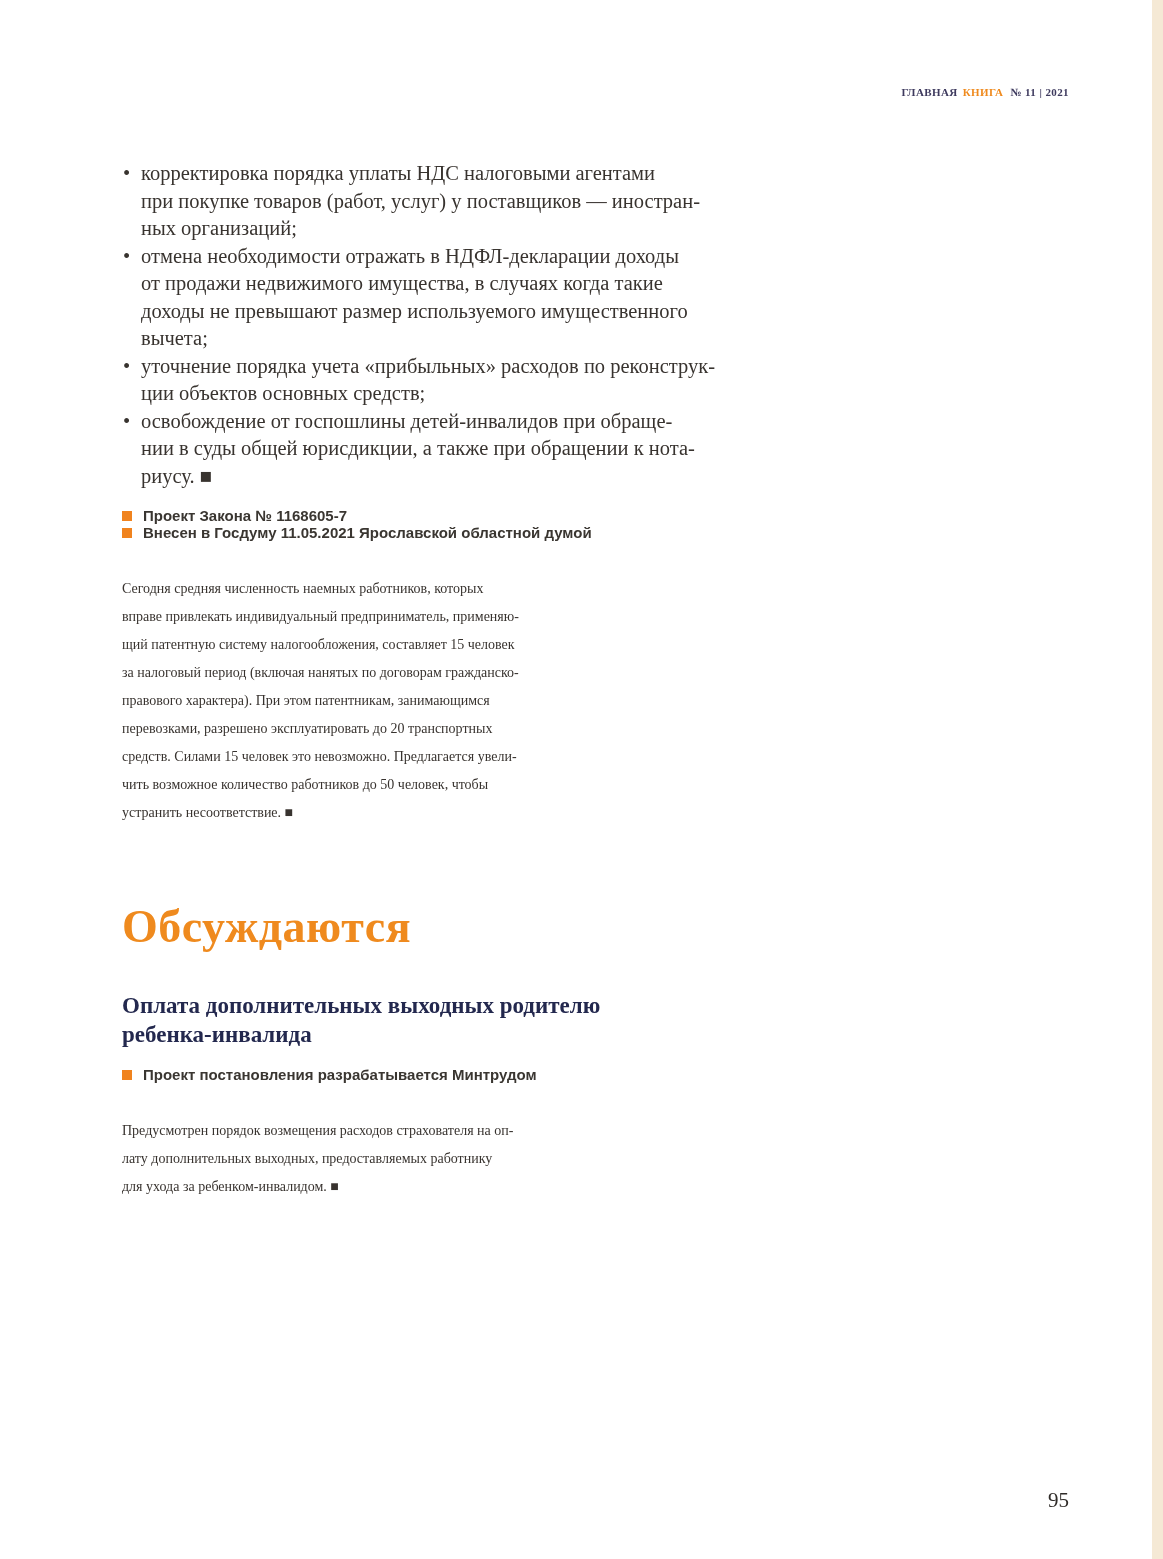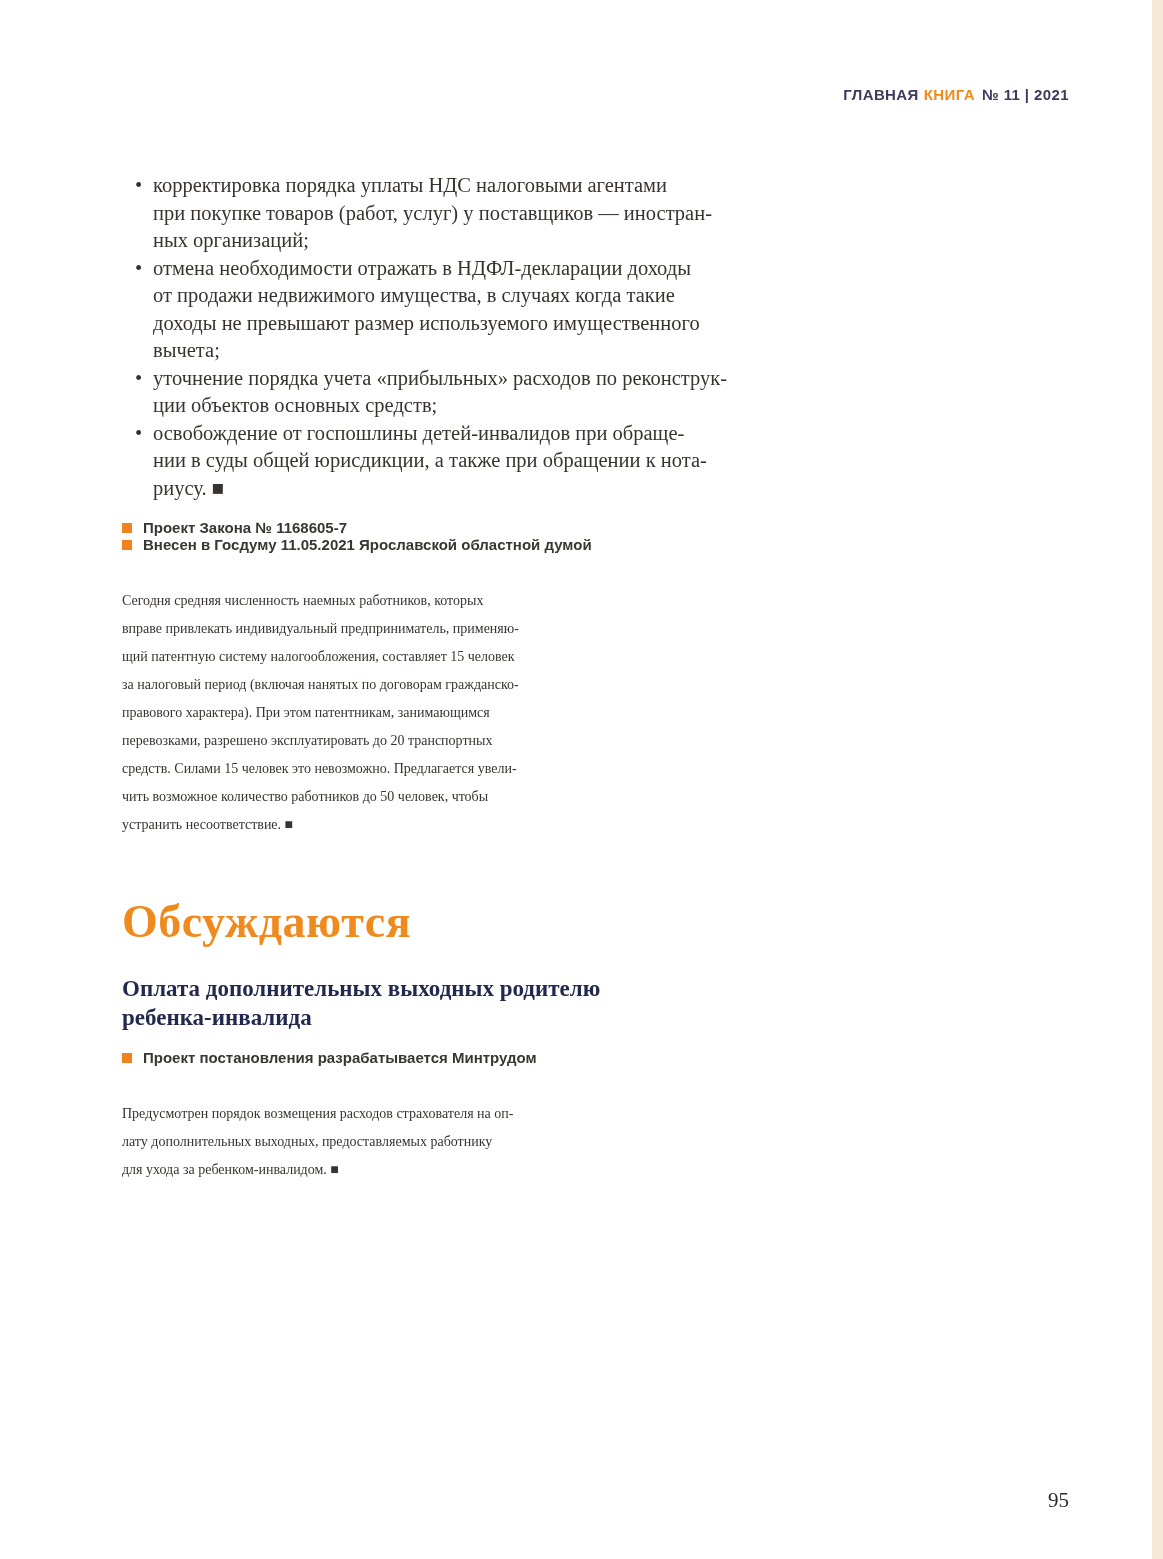--- a/index.html
+++ b/index.html
@@ -16,42 +16,42 @@
   .edge-strip {
     position: absolute;
     top: 0; right: 0;
     width: 11px; height: 100%;
     background: #f5e9d5;
   }
   .page-header {
     position: absolute;
     top: 86px;
     right: 94px;
-    font-family: Liberation Sans, sans-serif;
-    font-size: 15px;
+    font-family: Liberation Serif, serif;
+    font-size: 11px;
     font-weight: bold;
     letter-spacing: 0.4px;
     color: #3e3a5e;
     white-space: nowrap;
     text-align: right;
   }
   .brand-dark   { color: #3e3a5e; }
   .brand-orange { color: #ef8a1e; margin-left: 5px; }
   .issue        { color: #3e3a5e; margin-left: 7px; }
 
   .content {
     position: absolute;
     left: 122px;
     top: 160px;
     width: 700px;
   }
 
   .bullet-list {
     list-style: none;
-    margin: 12px;
+    margin: 0;
     padding: 0;
     font-size: 20.5px;
     line-height: 27.5px;
     color: #38332f;
   }
   .bullet-item {
     position: relative;
     padding-left: 19px;
   }
   .bullet-item::before {
@@ -64,21 +64,21 @@
   .btext { white-space: pre-line; }
 
   .section-heading {
     margin: 50px 0 0 0;
     font-size: 23px;
     line-height: 29px;
     font-weight: bold;
     color: #23284e;
     white-space: pre-line;
   }
-  .section-heading.second { margin-top: 26px; }
+  .section-heading.second { margin-top: 38px; }
 
   .meta-row {
     display: flex;
     align-items: center;
     margin-top: 0;
     font-family: "Liberation Sans", sans-serif;
     font-size: 15px;
     font-weight: bold;
     color: #3a3631;
   }
@@ -93,21 +93,21 @@
 
   .body-text {
     margin: 34px 0 0 0;
     font-size: 14px;
     line-height: 28px;
     color: #38332f;
     white-space: pre-line;
   }
 
   .big-title {
-    margin: 57px 0 0 0;
+    margin: 74px 0 0 0;
     font-size: 46px;
     line-height: 52px;
     font-weight: bold;
     color: #ef8a1e;
     letter-spacing: 0.5px;
   }
 
   .page-number {
     position: absolute;
     right: 94px;

